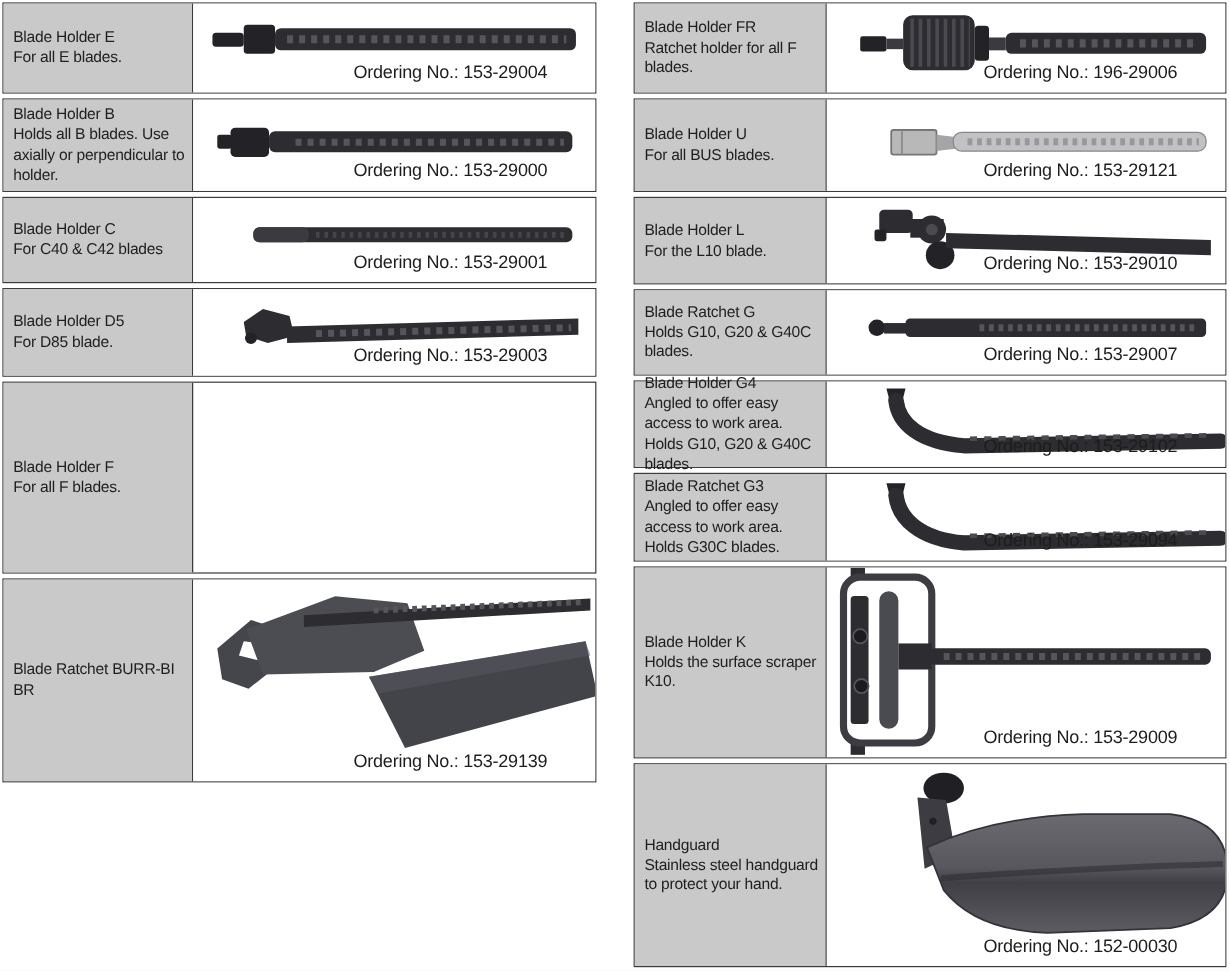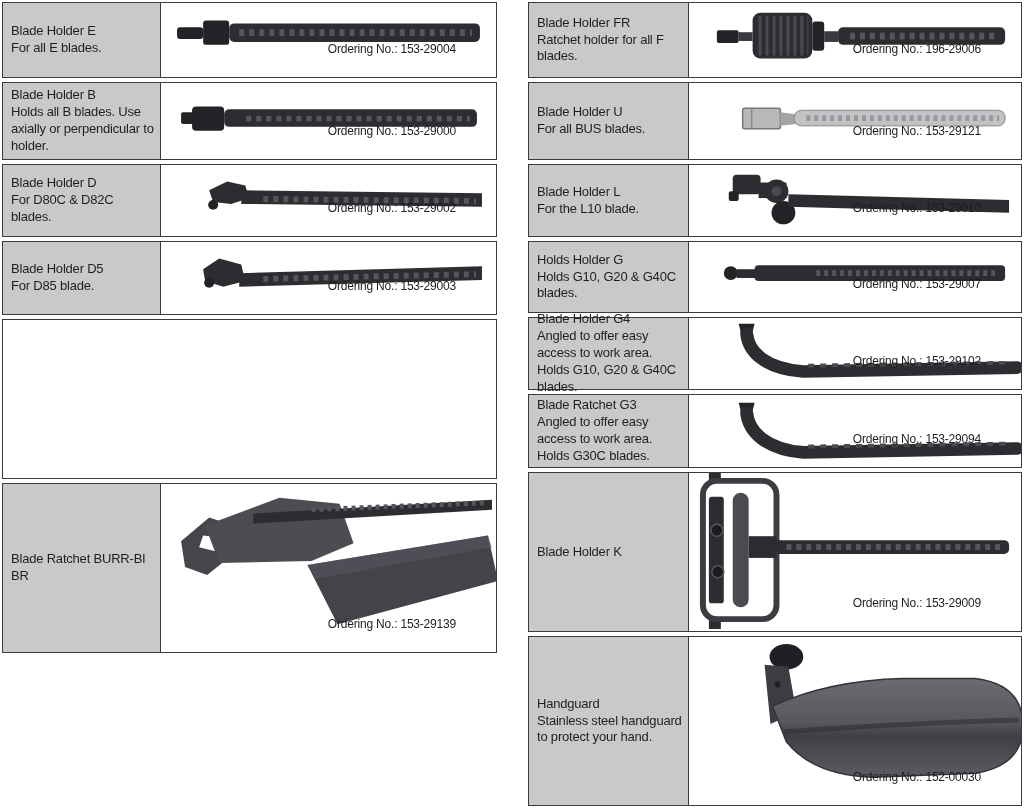--- a/index.html
+++ b/index.html
@@ -49,22 +49,22 @@
     background:#fff;
     overflow:hidden;
   }
   .pimg{
     position:absolute;left:0;top:0;
     width:100%;height:100%;
     display:block;
   }
   .ordering{
     position:absolute;
-    right:40px;bottom:21px;
-    font-size:12px;
+    right:40px;bottom:8px;
+    font-size:15px;
     color:#1d1d1d;
     letter-spacing:-0.2px;
     white-space:nowrap;
   }
   .pname,.pdesc{white-space:pre-line;}
 </style>
 </head>
 <body>
 
 <div class="page">
@@ -97,54 +97,57 @@
           <rect x="20" y="30" width="12" height="12" rx="2" fill="#232327"></rect>
           <rect x="31" y="24" width="32" height="25" rx="4" fill="#232327"></rect>
           <rect x="63" y="27" width="252" height="18" rx="5" fill="#2c2c31"></rect>
           <line x1="85" y1="36.5" x2="308" y2="36.5" stroke="#55555c" stroke-width="6" stroke-dasharray="5 5"></line>
         </svg>
         <div class="ordering">Ordering No.: 153-29000</div>
       </div>
     </div>
 
 
-
-    <div class="row" style="height:73px">
-      <div class="label-cell">
-        <div class="pname">Blade Holder D</div>
-        <div class="pdesc">For D80C &amp; D82C blades.</div>
-      </div>
-      <div class="image-cell">
-        <svg class="pimg" viewBox="0 0 334 73" preserveAspectRatio="none">
-          <polygon points="48,26 66,17 84,21 88,34 70,40 52,38" fill="#2c2c31"></polygon>
-          <circle cx="52" cy="41" r="5" fill="#232327"></circle>
-          <polygon points="80,26 320,29 320,43 80,40" fill="#2c2c31"></polygon>
-          <line x1="102" y1="35" x2="314" y2="37" stroke="#55555c" stroke-width="6" stroke-dasharray="5 5"></line>
-        </svg>
-        <div class="ordering">Ordering No.: 153-29002</div>
-      </div>
-    </div>
+    <div class="row" style="height:72px">
+      <div class="label-cell">
+        <div class="pname">Blade Holder C</div>
+        <div class="pdesc">For C40 &amp; C42 blades</div>
+      </div>
+      <div class="image-cell">
+        <svg class="pimg" viewBox="0 0 334 72" preserveAspectRatio="none">
+          <rect x="50" y="25" width="265" height="13" rx="5" fill="#2c2c31"></rect>
+          <rect x="50" y="25" width="46" height="13" rx="5" fill="#3a3a40"></rect>
+          <line x1="102" y1="31.5" x2="310" y2="31.5" stroke="#44444a" stroke-width="5" stroke-dasharray="3 4"></line>
+        </svg>
+        <div class="ordering">Ordering No.: 153-29001</div>
+      </div>
+    </div>
+
 
     <div class="row" style="height:74px">
       <div class="label-cell">
         <div class="pname">Blade Holder D5</div>
         <div class="pdesc">For D85 blade.</div>
       </div>
       <div class="image-cell">
         <svg class="pimg" viewBox="0 0 334 74" preserveAspectRatio="none">
           <polygon points="42,28 58,17 80,23 84,40 62,46 44,40" fill="#2c2c31"></polygon>
           <circle cx="48" cy="42" r="5" fill="#232327"></circle>
           <polygon points="78,32 320,25 320,39 78,46" fill="#2c2c31"></polygon>
           <line x1="102" y1="38" x2="314" y2="33" stroke="#55555c" stroke-width="6" stroke-dasharray="5 5"></line>
         </svg>
         <div class="ordering">Ordering No.: 153-29003</div>
       </div>
     </div>
 
     <div class="row" style="height:160px">
+      <div class="label-cell">
+        <div class="pname">Blade Holder F</div>
+        <div class="pdesc">For all F blades.</div>
+      </div>
     </div>
 
     <div class="row" style="height:170px">
       <div class="label-cell">
         <div class="pname">Blade Ratchet BURR-BI BR</div>
         <div class="pdesc"></div>
       </div>
       <div class="image-cell">
         <svg class="pimg" viewBox="0 0 334 170" preserveAspectRatio="none">
           <polygon points="20,58 48,34 66,40 58,54 42,52 38,64 54,68 60,60 66,76 46,92 24,84" fill="#45454c"></polygon>
@@ -213,21 +216,21 @@
           <circle cx="88" cy="27" r="5" fill="#4a4a51"></circle>
           <circle cx="95" cy="49" r="12" fill="#232327"></circle>
           <polygon points="100,30 322,36 322,49 100,43" fill="#2c2c31"></polygon>
         </svg>
         <div class="ordering">Ordering No.: 153-29010</div>
       </div>
     </div>
 
     <div class="row" style="height:72px">
       <div class="label-cell">
-        <div class="pname">Holds Holder G</div>
+        <div class="pname">Blade Ratchet G</div>
         <div class="pdesc">Holds G10, G20 &amp; G40C blades.</div>
       </div>
       <div class="image-cell">
         <svg class="pimg" viewBox="0 0 334 72" preserveAspectRatio="none">
           <circle cx="42" cy="32" r="7" fill="#232327"></circle>
           <rect x="48" y="28" width="26" height="9" fill="#2c2c31"></rect>
           <rect x="66" y="24" width="252" height="16" rx="4" fill="#2c2c31"></rect>
           <line x1="128" y1="32" x2="312" y2="32" stroke="#55555c" stroke-width="6" stroke-dasharray="4 4"></line>
         </svg>
         <div class="ordering">Ordering No.: 153-29007</div>
@@ -260,20 +263,21 @@
           <path d="M58,18 C60,38 78,56 115,59 L330,55" fill="none" stroke="#2c2c31" stroke-width="13" stroke-linecap="round"></path>
           <path d="M120,53 L324,50" fill="none" stroke="#4a4a51" stroke-width="4" stroke-dasharray="6 6"></path>
         </svg>
         <div class="ordering">Ordering No.: 153-29094</div>
       </div>
     </div>
 
     <div class="row" style="height:160px">
       <div class="label-cell">
         <div class="pname">Blade Holder K</div>
+        <div class="pdesc">Holds the surface scraper K10.</div>
       </div>
       <div class="image-cell">
         <svg class="pimg" viewBox="0 0 334 160" preserveAspectRatio="none">
           <rect x="20" y="0" width="12" height="9" fill="#2c2c31"></rect>
           <rect x="20" y="148" width="12" height="10" fill="#2c2c31"></rect>
           <rect x="14" y="8" width="74" height="140" rx="14" fill="none" stroke="#3c3c42" stroke-width="6"></rect>
           <rect x="20" y="24" width="15" height="108" rx="3" fill="#2c2c31"></rect>
           <circle cx="28" cy="58" r="6" fill="#1c1c20" stroke="#55555c" stroke-width="1.5"></circle>
           <circle cx="29" cy="100" r="6" fill="#1c1c20" stroke="#55555c" stroke-width="1.5"></circle>
           <rect x="44" y="20" width="16" height="116" rx="8" fill="#4a4a51"></rect>

